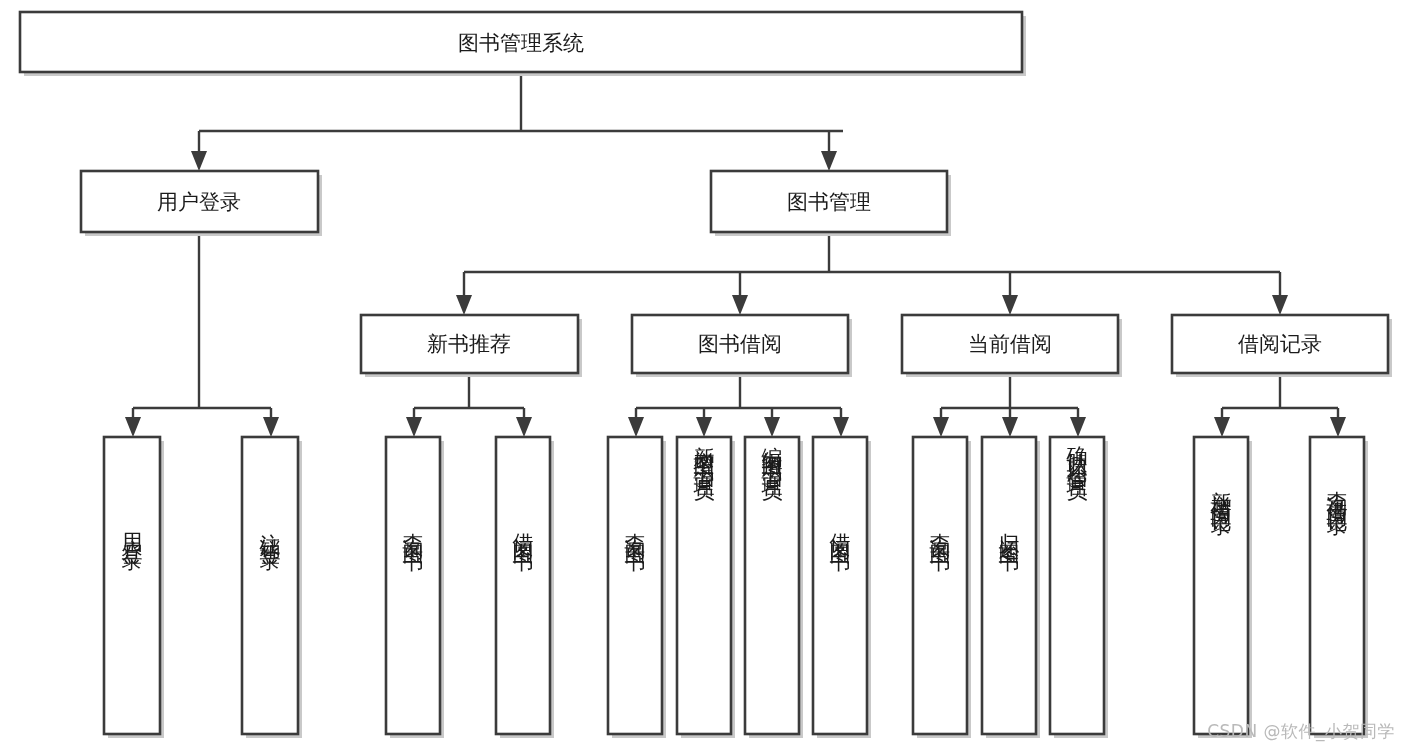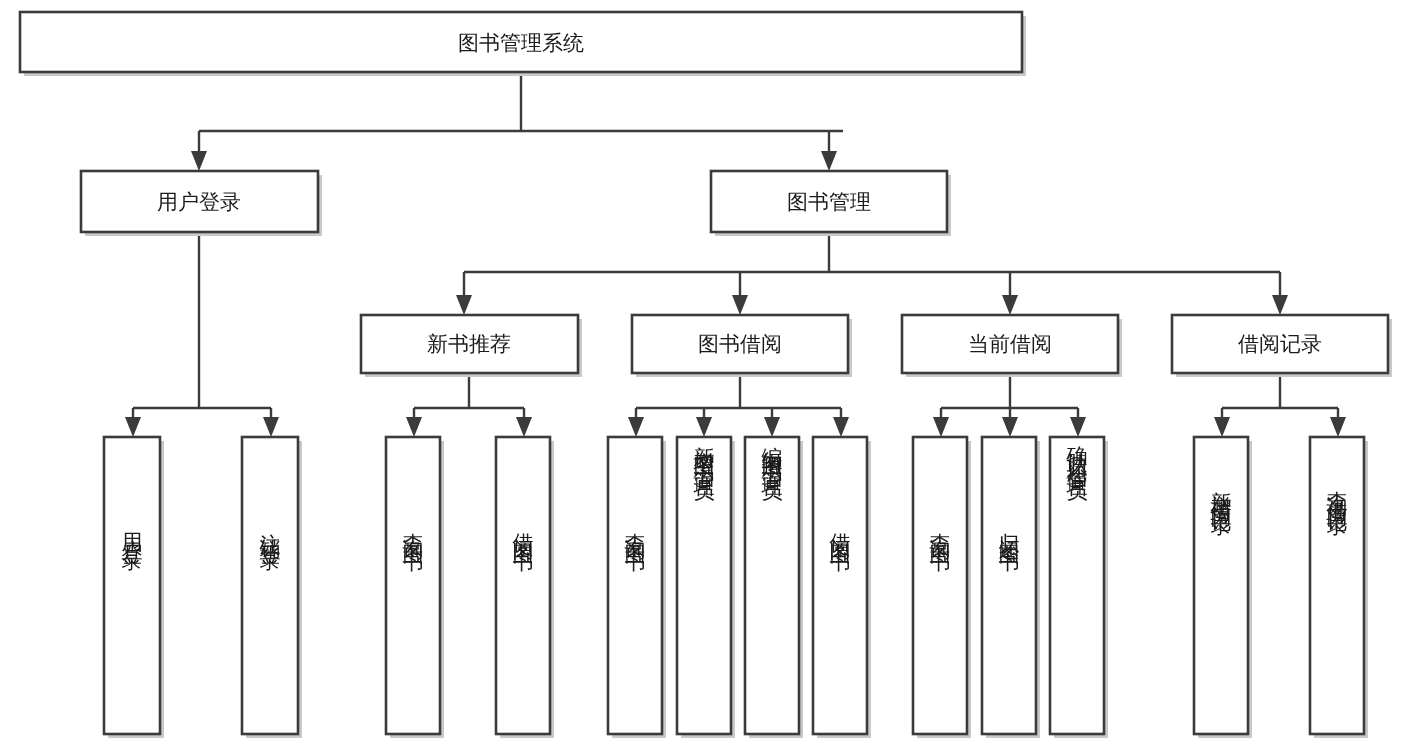--- a/index.html
+++ b/index.html
@@ -276,14 +276,15 @@
 
       <g>
         <rect class="node-shadow" x="1314" y="441" width="54" height="297"></rect>
         <rect class="node-box" x="1310" y="437" width="54" height="297"></rect>
         <text class="leaf-label" x="1337" y="489" style="writing-mode:vertical-rl; text-orientation:upright; letter-spacing:5px;">查询借阅记录</text>
       </g>
 
     </g>
   </svg>
 
+  <div class="watermark">CSDN @软件_小贺同学</div>
 
 </div>
 
 </body></html>

